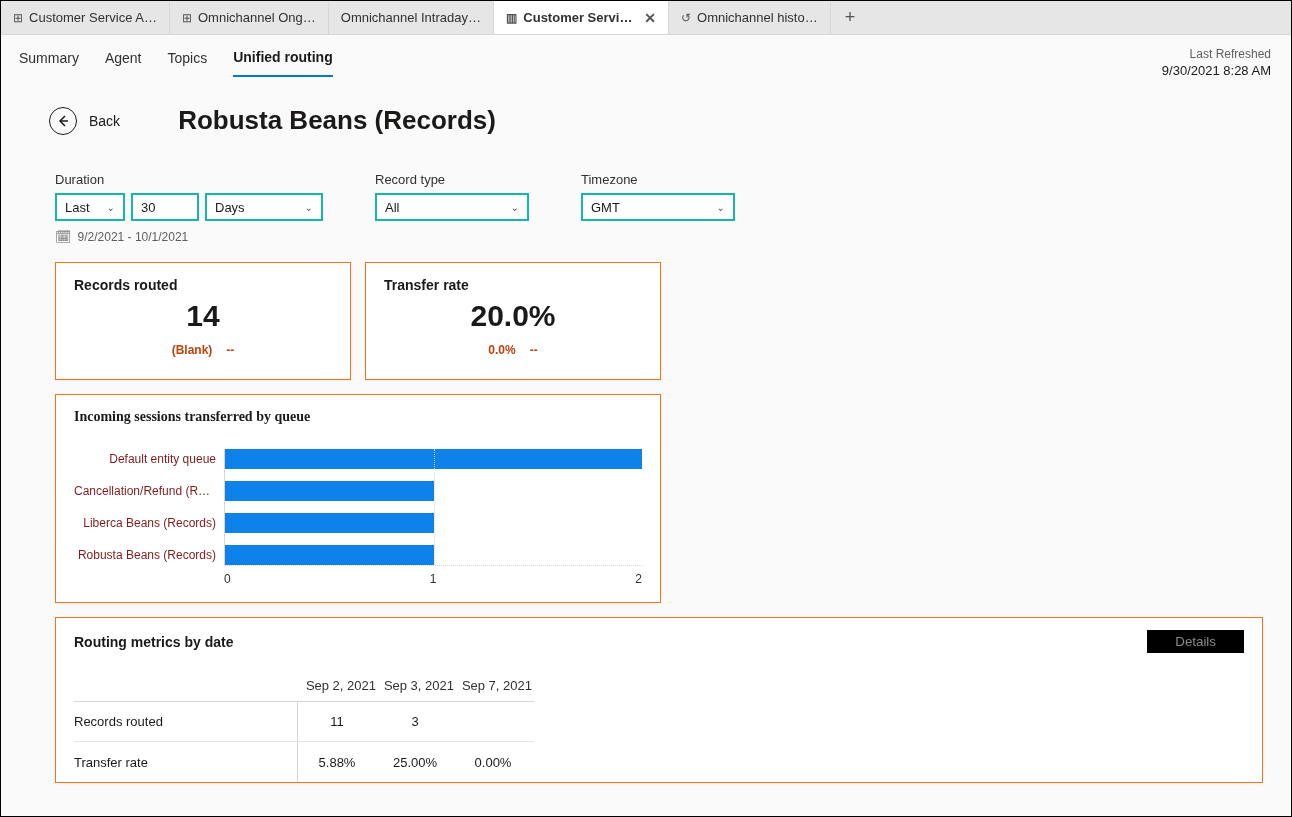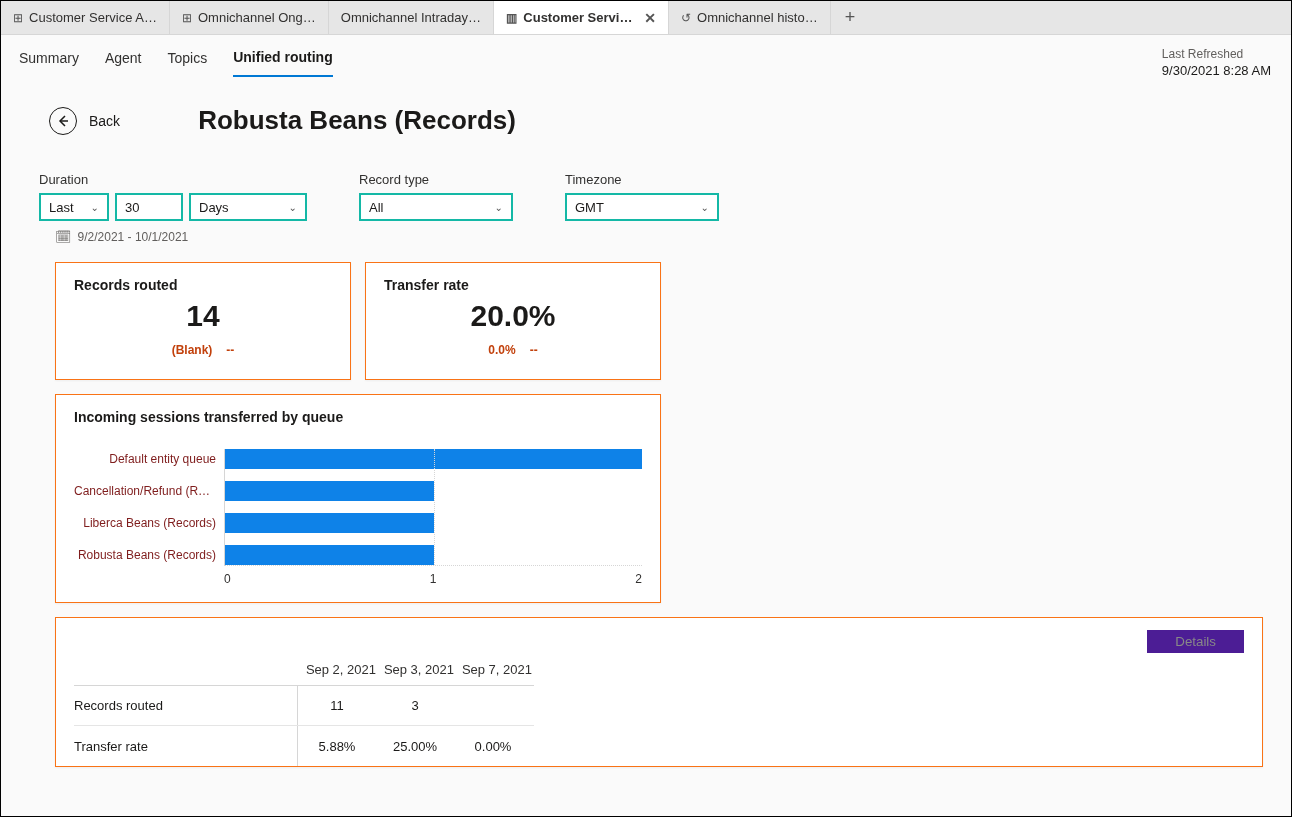--- a/index.html
+++ b/index.html
@@ -78,33 +78,32 @@
   }
   .subnav .item.active {
     color: #1b1a19;
     font-weight: 600;
     border-bottom: 2px solid #0078d4;
   }
   .refreshed {
     position: absolute;
     top: 12px;
     right: 20px;
-    text-align: left;
+    text-align: right;
     font-size: 12px;
     color: #605e5c;
   }
   .refreshed .ts {
     font-size: 13px;
     color: #1b1a19;
     margin-top: 2px;
   }
   .header-row {
     display: flex;
     align-items: center;
-    gap: 20px;
     margin-top: 28px;
     margin-left: 30px;
   }
   .back-btn {
     display: flex;
     align-items: center;
     gap: 12px;
     cursor: pointer;
   }
   .back-circle {
@@ -122,21 +121,21 @@
   .page-title {
     font-size: 26px;
     font-weight: 600;
     margin-left: 58px;
   }
   
   .filters {
     display: flex;
     gap: 52px;
     margin-top: 36px;
-    margin-left: 20px;
+    margin-left: 36px;
   }
   .filter-group {
     display: flex;
     flex-direction: column;
     gap: 6px;
   }
   .filter-label {
     font-size: 13px;
     color: #323130;
   }
@@ -218,20 +217,21 @@
   .chart-card {
     width: 606px;
     margin-top: 14px;
     margin-left: 36px;
     padding: 14px 18px 16px 18px;
   }
   .chart-title {
     font-size: 14px;
     font-weight: 600;
     margin-bottom: 24px;
+    font-family: Liberation Serif, serif;
   }
   .hbar-chart {
     display: flex;
     align-items: stretch;
   }
   .y-labels {
     width: 150px;
     display: flex;
     flex-direction: column;
     gap: 12px;
@@ -285,21 +285,21 @@
     position: relative;
   }
   .table-title {
     font-size: 14px;
     font-weight: 600;
   }
   .details-btn {
     position: absolute;
     right: 18px;
     top: 12px;
-    background: #4c1d95;
+    background: #000000;
     color: #888;
     padding: 4px 28px;
     border: none;
     cursor: pointer;
   }
   .metrics-header {
     display: flex;
     margin-top: 28px;
     font-size: 13px;
     color: #323130;
@@ -460,20 +460,21 @@
         </div>
     </div>
     <div class="x-ticks" id="xticks">
         <span>0</span>
         <span>1</span>
         <span>2</span>
       </div>
   </div>
 
   <div class="card table-card">
+    <div class="table-title">Routing metrics by date</div>
     <button class="details-btn">Details</button>
 
     <div class="metrics-header">
       <div class="rowlabel-col"></div>
       <div class="date-col">Sep 2, 2021</div>
       <div class="date-col">Sep 3, 2021</div>
       <div class="date-col">Sep 7, 2021</div>
     </div>
     <hr class="metrics-hr">
     <div class="metrics-row">

